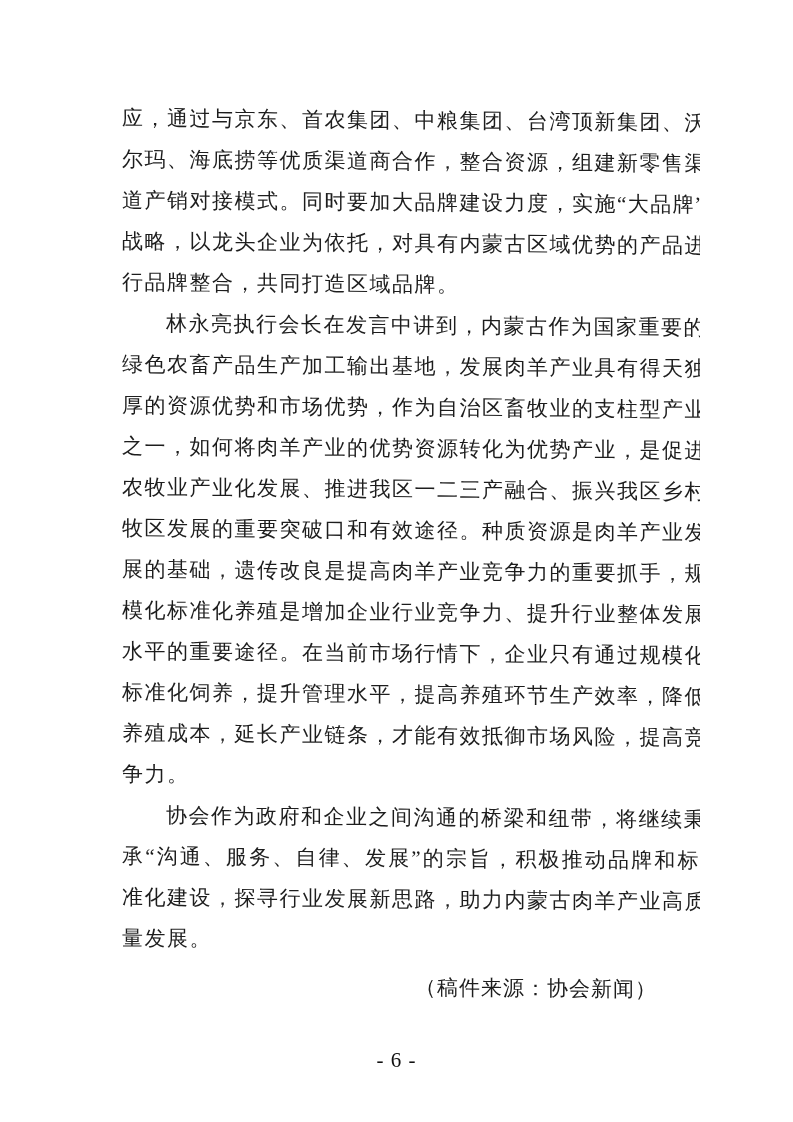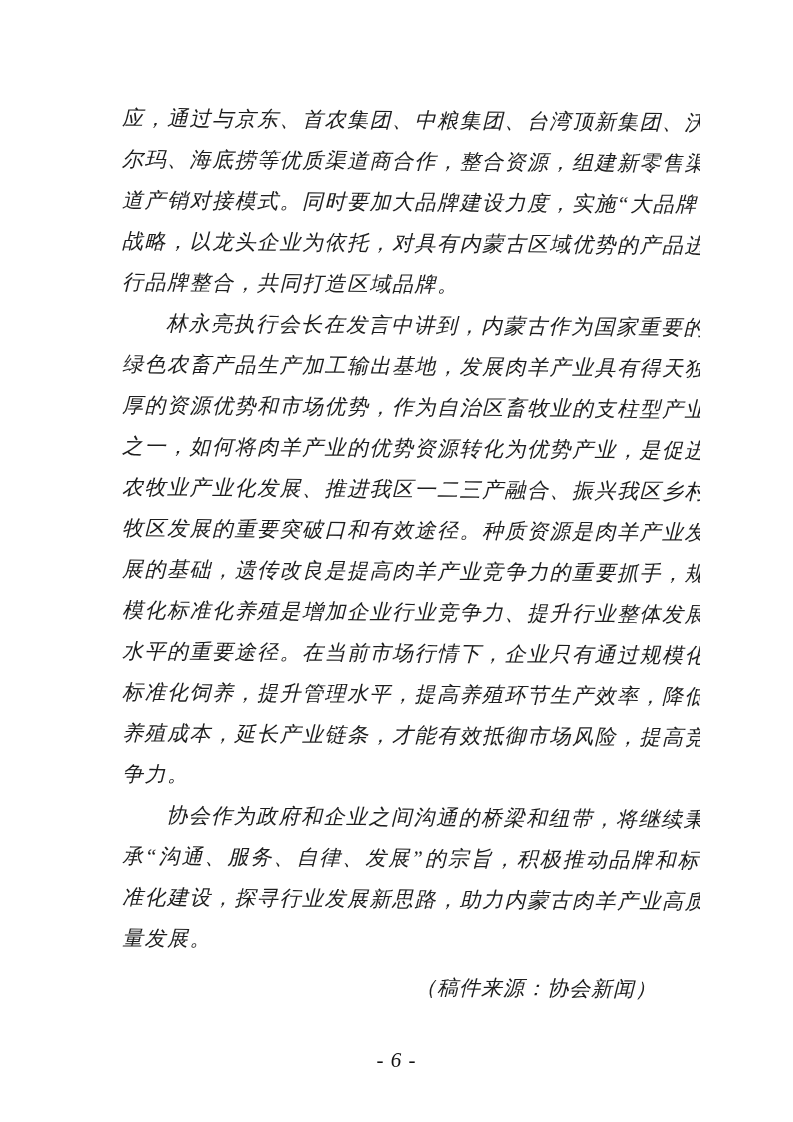--- a/index.html
+++ b/index.html
@@ -8,21 +8,20 @@
     background: #ffffff;
     font-family: "Liberation Serif", "DejaVu Serif", serif;
     color: #1d1d1d;
     overflow: hidden;
   }
   .page {
     position: relative;
     width: 793px; height: 1122px;
     background: #ffffff;
     overflow: hidden;
-    font-style: italic;
   }
   .content {
     position: absolute;
     left: 122px; top: 98px;
     width: 578px;
     transform: skewY(0.45deg);
     transform-origin: 0 0;
   }
   .para { margin: 0; padding: 0; }
   .ln {

